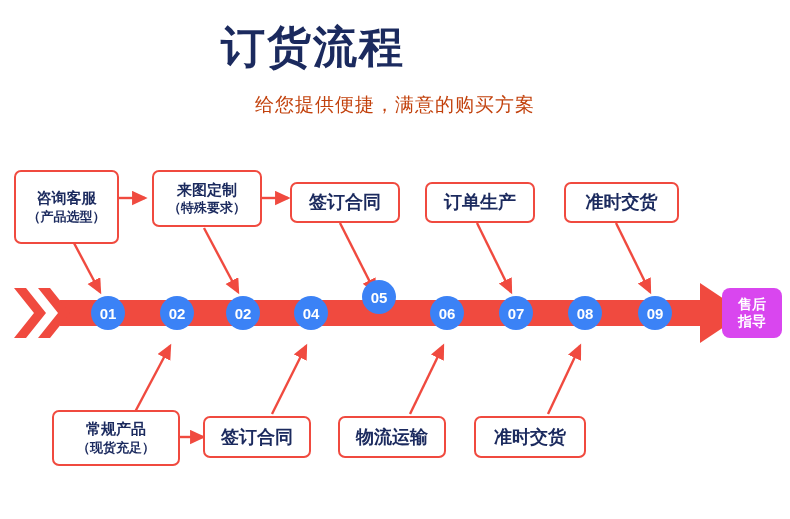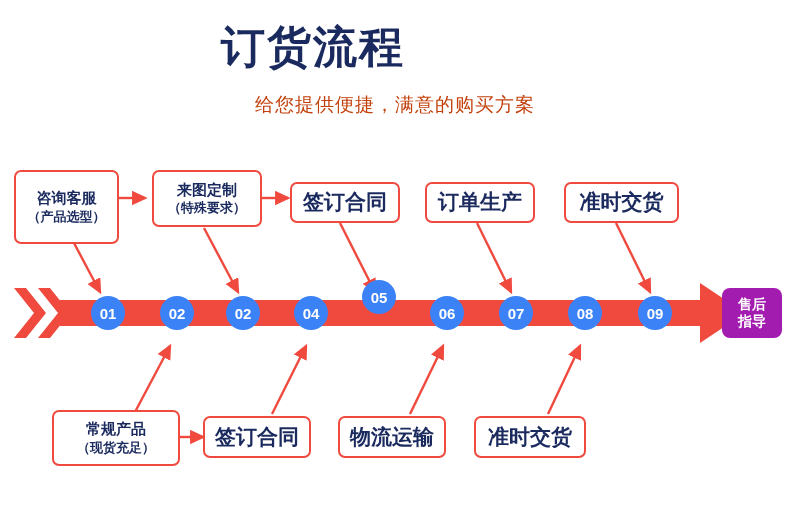--- a/index.html
+++ b/index.html
@@ -38,21 +38,21 @@
     box-sizing:border-box;
     display:flex;
     flex-direction:column;
     align-items:center;
     justify-content:center;
     color:#1b2a5e;
     line-height:1.25;
   }
   .box .l1{font-size:15px;font-weight:bold;white-space:nowrap;}
   .box .l2{font-size:13px;font-weight:bold;white-space:nowrap;margin-top:1px;}
-  .box.single .l1{font-size:21px;}
+  .box.single .l1{font-size:18px;}
 
   
   .num{
     position:absolute;
     width:34px;height:34px;
     border-radius:50%;
     background:#3b82f6;
     color:#ffffff;
     font-size:15px;
     font-weight:bold;
@@ -60,21 +60,21 @@
     box-sizing:border-box;
     z-index:4;
   }
 
   
   .endcap{
     position:absolute;
     left:722px;top:288px;
     width:60px;height:50px;
     border-radius:8px;
-    background:#a21caf;
+    background:#d946ef;
     color:#ffffff;
     font-size:14px;
     font-weight:bold;
     display:flex;flex-direction:column;
     align-items:center;justify-content:center;
     line-height:1.25;
     z-index:5;
   }
   .endcap span{white-space:nowrap;}
 

